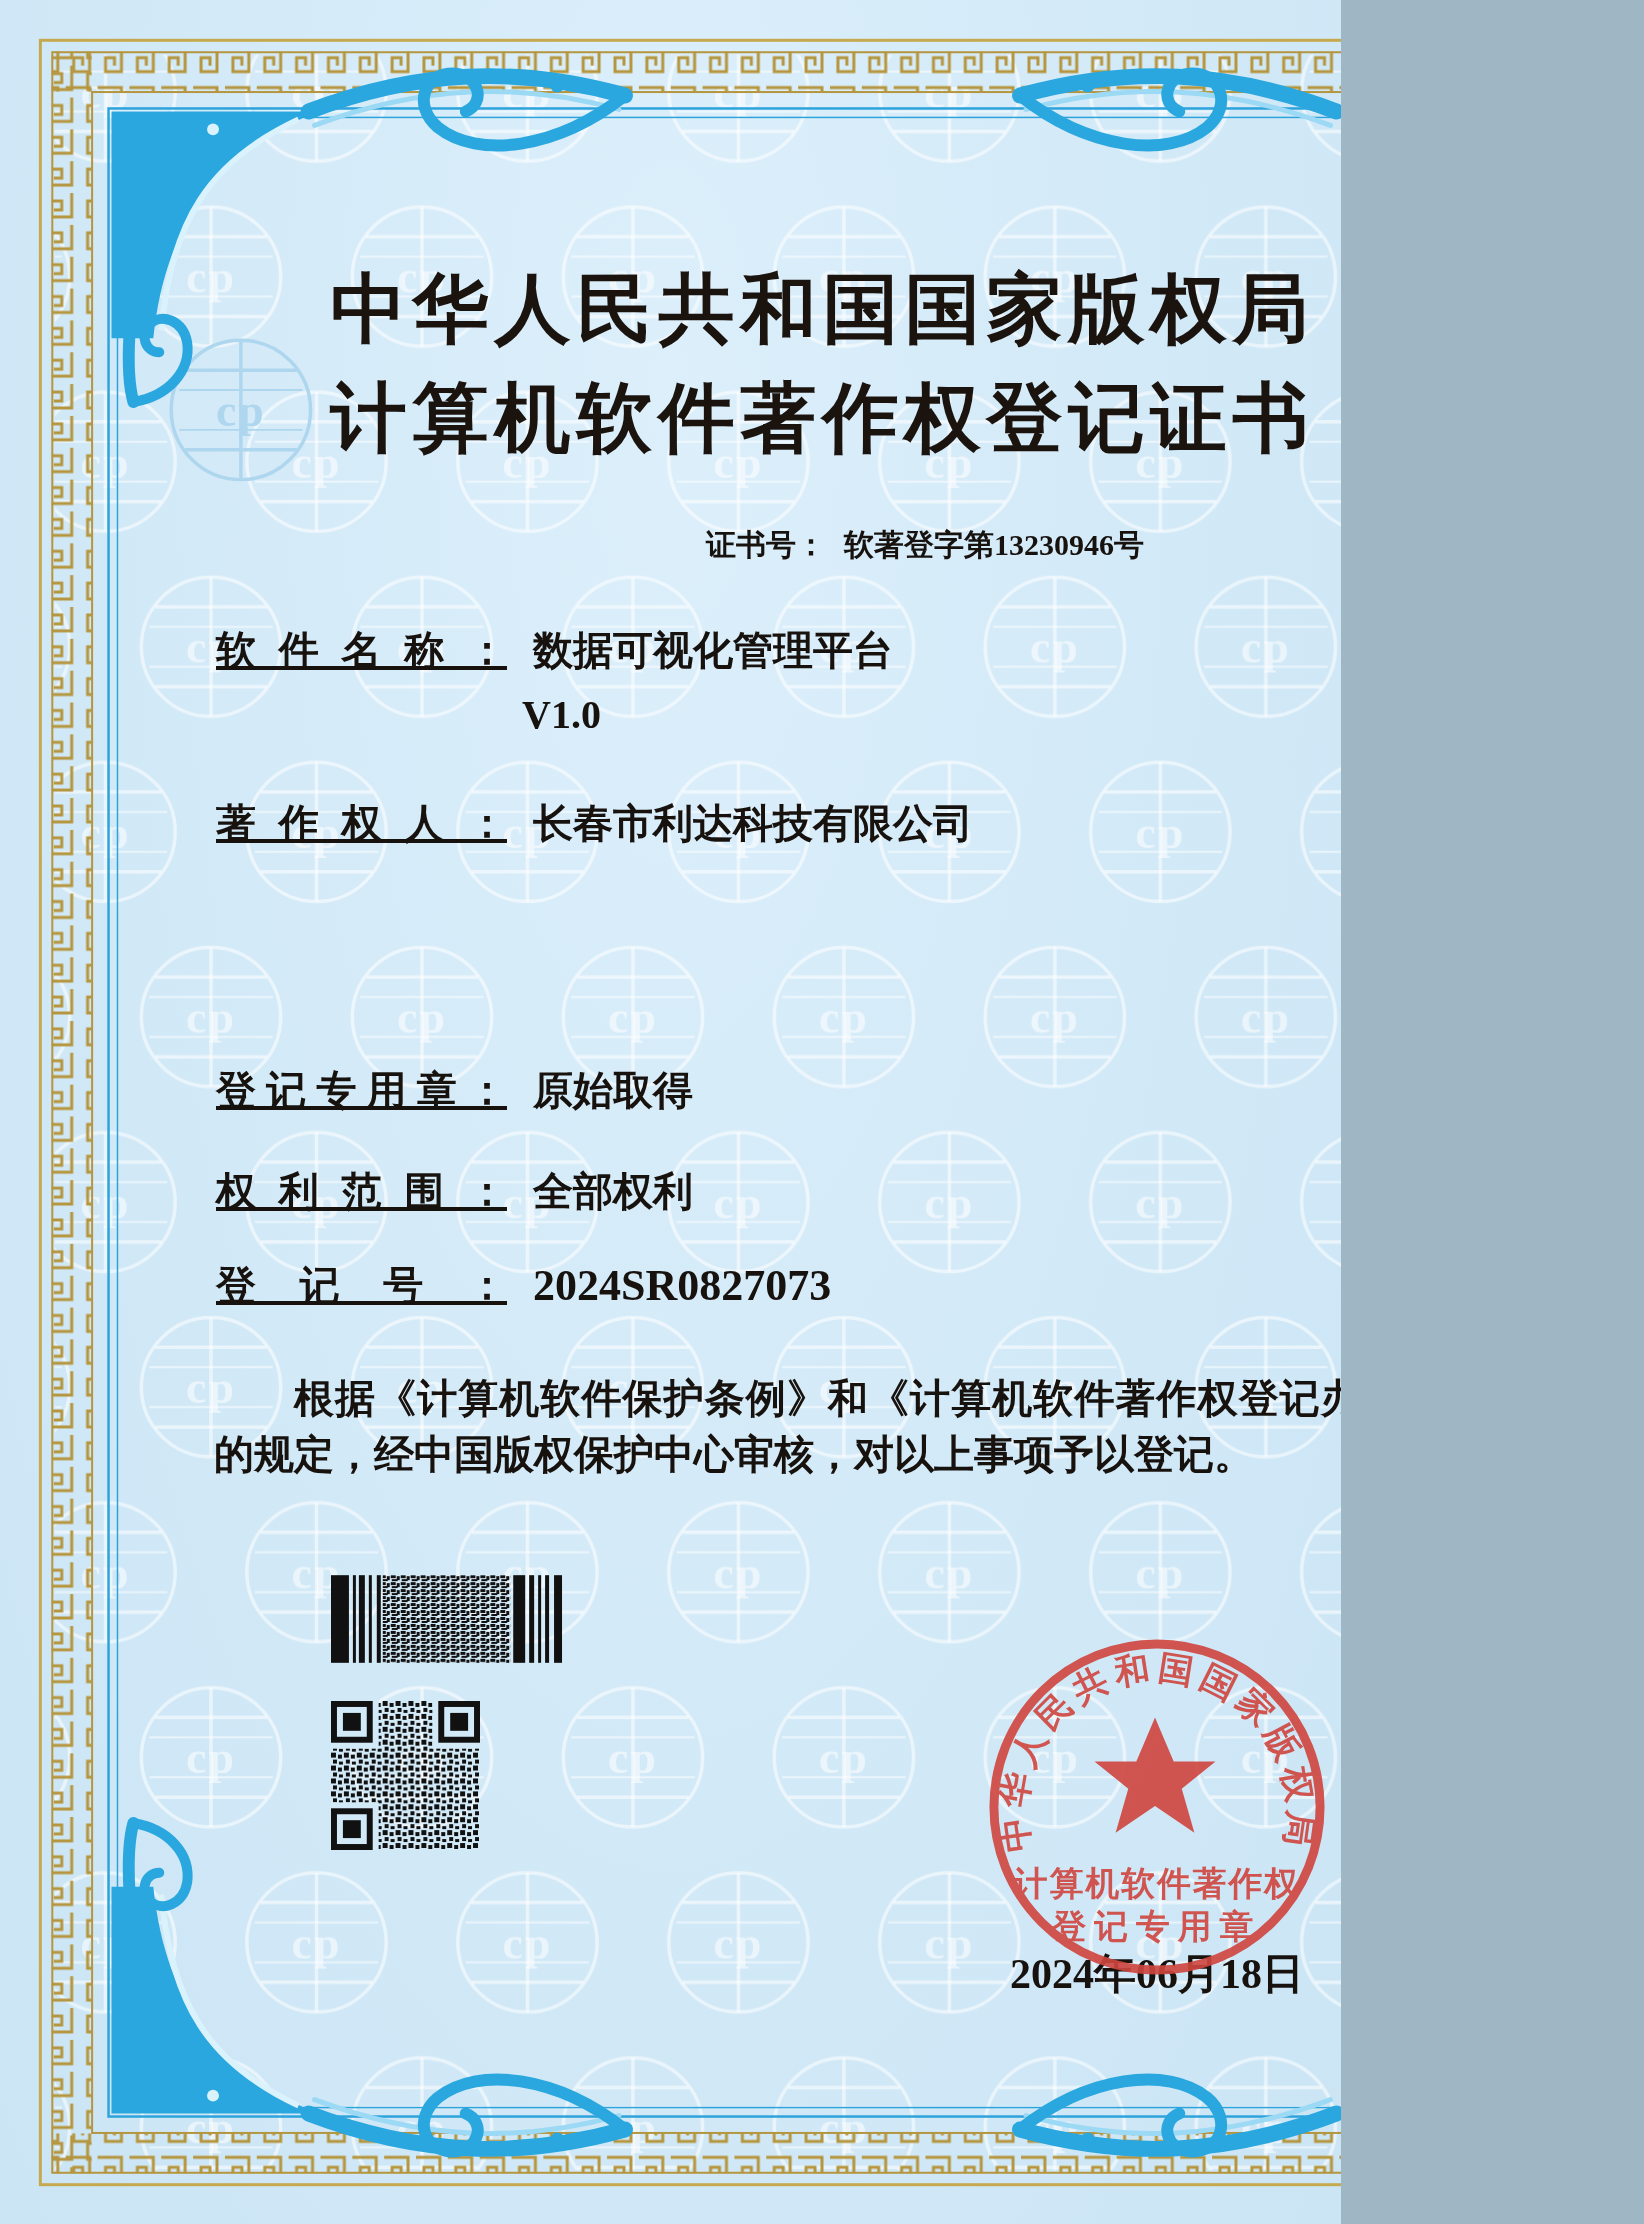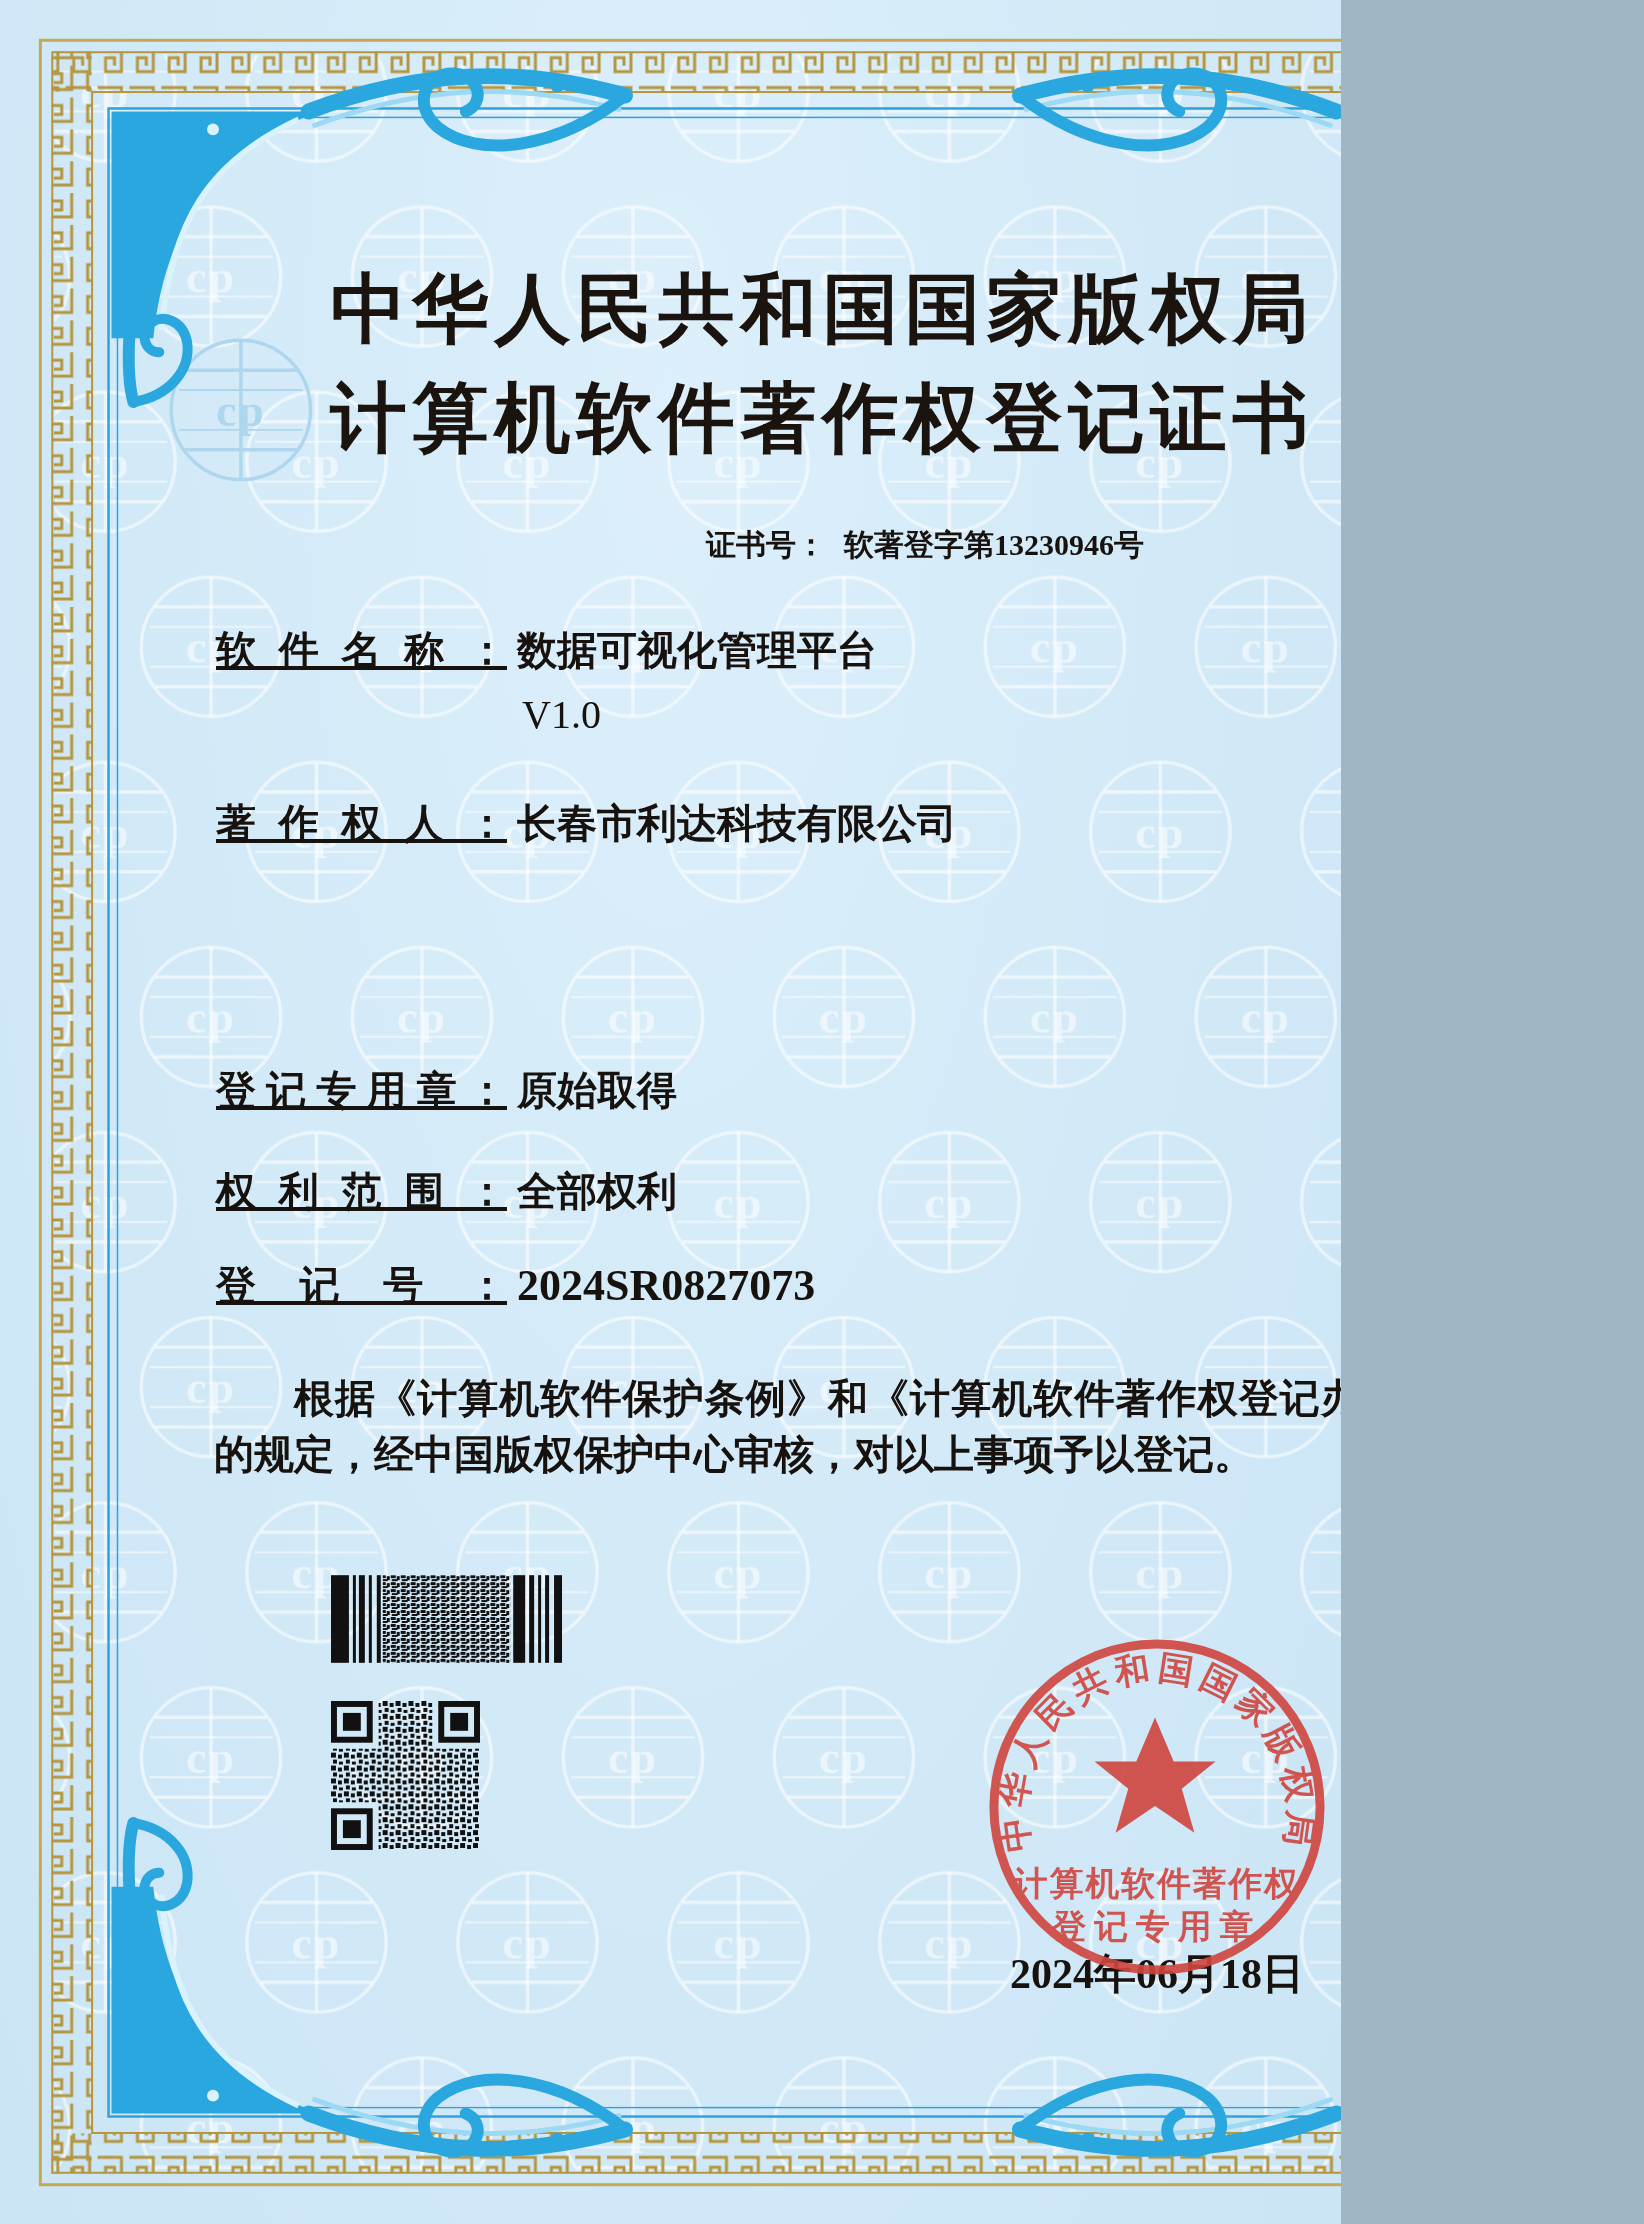--- a/index.html
+++ b/index.html
@@ -11,22 +11,22 @@
     color:#17120e;
   }
   .decor { position:absolute; left:0; top:0; z-index:0; }
   .txt { position:absolute; z-index:2; }
   .title { left:0; width:1645px; text-align:center; font-size:76px; font-weight:700;
            letter-spacing:6px; line-height:1; color:#1b130d; }
   .certno { top:525px; right:197px; font-size:30px; font-weight:700; display:flex; gap:18px; }
   .row { left:216px; font-size:40px; font-weight:700; line-height:48px; white-space:nowrap; }
   .row .label { display:inline-block; width:291px; text-align:justify; text-align-last:justify;
                 vertical-align:top;text-decoration:underline; }
-  .row .value { }
-  .version { left:522px; font-size:40px; font-weight:400; font-family:"Liberation Serif", serif; }
+  .row .value { margin-left:16px; }
+  .version { left:522px; font-size:40px; font-weight:700; font-family:"Liberation Serif", serif; }
   .regno-value { font-size:44px; }
   .statement { left:214px; top:1371px; width:1229px; font-size:40px; font-weight:700;
                line-height:56px; text-align:justify; text-indent:2em; }
   .codebox { position:absolute; z-index:2; }
   .sealbox { position:absolute; left:980px; top:1630px; z-index:3; opacity:.9; pointer-events:none; }
   .date { left:980px; top:1946px; width:354px; text-align:center; font-size:42px;
           font-weight:700; z-index:2; }
   svg text { font-family:"Liberation Serif", serif; }
 </style>
 </head>

